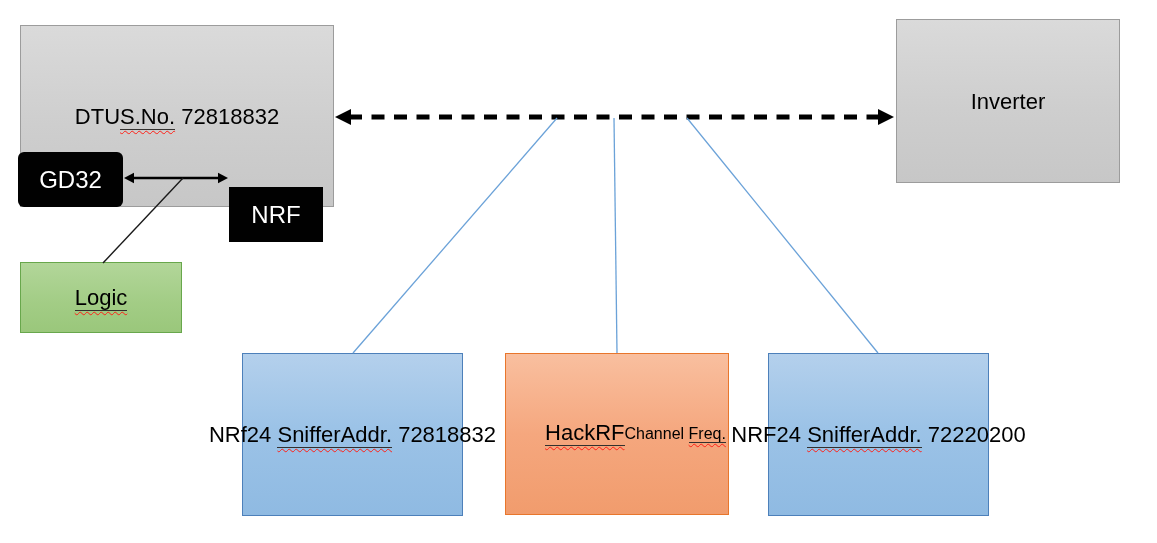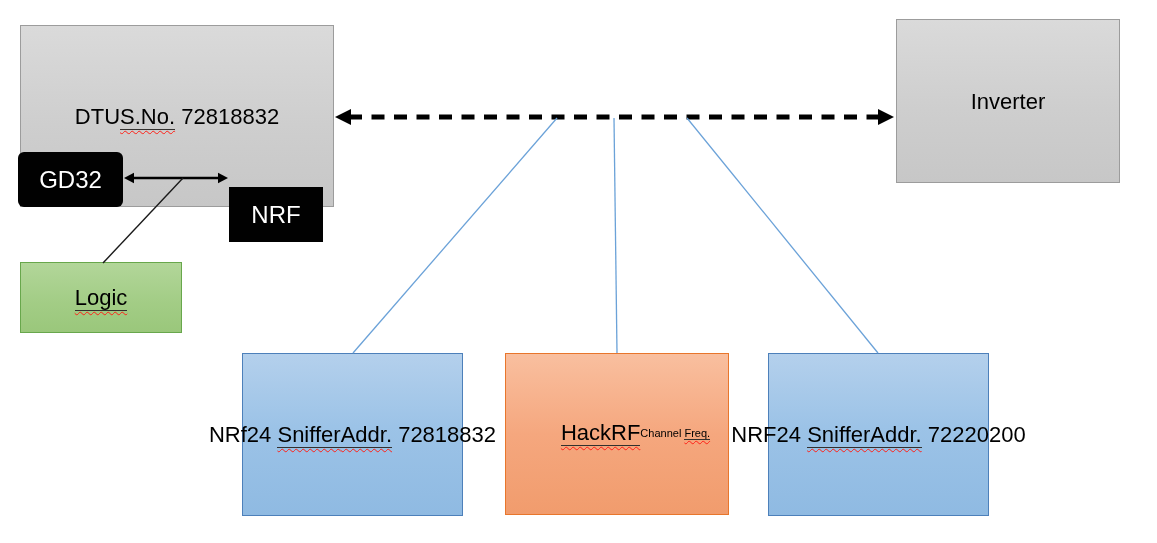--- a/index.html
+++ b/index.html
@@ -65,21 +65,21 @@
   
   #dtu-box      { left: 20px;  top: 25px;  width: 314px; height: 182px; }
   #gd32-chip    { left: 18px;  top: 152px; width: 105px; height: 55px; border-radius: 6px; }
   #nrf-chip     { left: 229px; top: 152px; width: 94px; height: 55px; margin-top: 35px; }
   #logic-box    { left: 20px;  top: 262px; width: 162px; height: 71px; }
   #inverter-box { left: 896px; top: 19px;  width: 224px; height: 164px; }
   #sniffer-left-box  { left: 242px; top: 353px; width: 221px; height: 163px; }
   #hackrf-box        { left: 505px; top: 353px; width: 224px; height: 162px; padding-left: 37px; }
   #sniffer-right-box { left: 768px; top: 353px; width: 221px; height: 163px; }
 
-  #hackrf-box .sub  { font-size: 11px; line-height: 1.55; }
+  #hackrf-box .sub  { font-size: 16px; line-height: 1.55; }
   #hackrf-box .line.title { margin-bottom: 3px; }
 
   #connectors {
     position: absolute;
     left: 0; top: 0;
     width: 1157px; height: 543px;
     pointer-events: none;
   }
 </style>
 </head>

